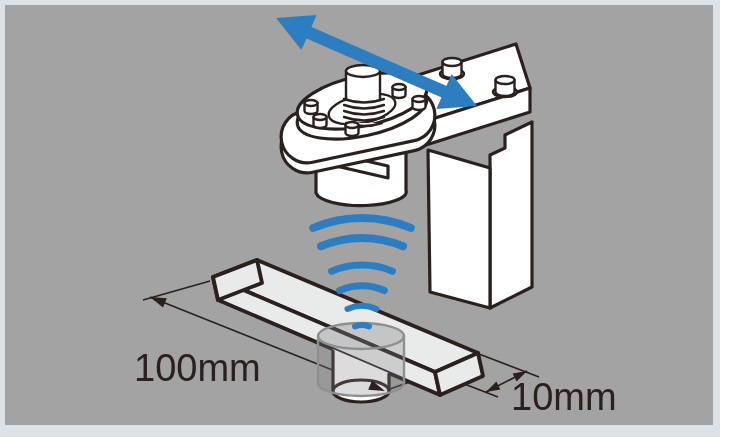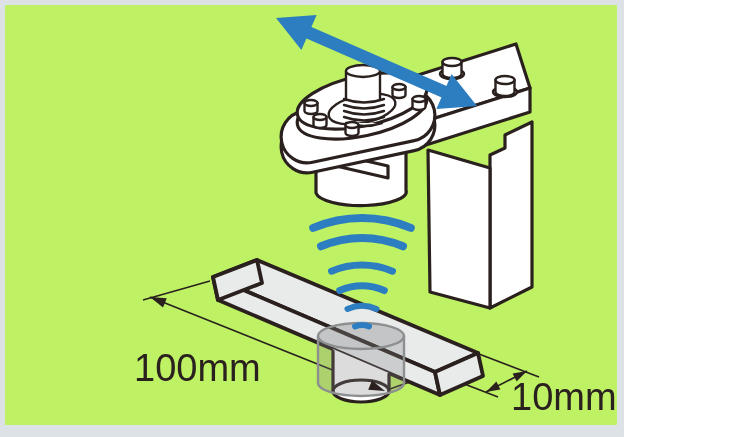--- a/index.html
+++ b/index.html
@@ -1,19 +1,19 @@
 <!DOCTYPE html>
 <html><head>
 <meta charset="utf-8">
 <style>
   html,body { margin:0; padding:0; background:#ffffff; font-family:"Liberation Sans", sans-serif; }
   .frame {
-    width:624px; height:437px; box-sizing:border-box;
+    width:720px; height:437px; box-sizing:border-box;
     border:5px solid #dde2e7; border-right-width:7px; border-bottom-width:12px;
-    background:#bef264; overflow:hidden;
+    background:#a3a3a3; overflow:hidden;
   }
   svg { display:block; }
   .dim  { stroke-width:1.6; stroke-linecap:butt; }
   .art  { stroke-width:3.2; }
   .fine { stroke-width:2.4; }
   .bar-g { stroke-width:3.8; }
   .spot { stroke-width:2.4; }
   .label-text { font-family:"Liberation Sans", sans-serif; font-size:38px; }
 </style>
 </head>

